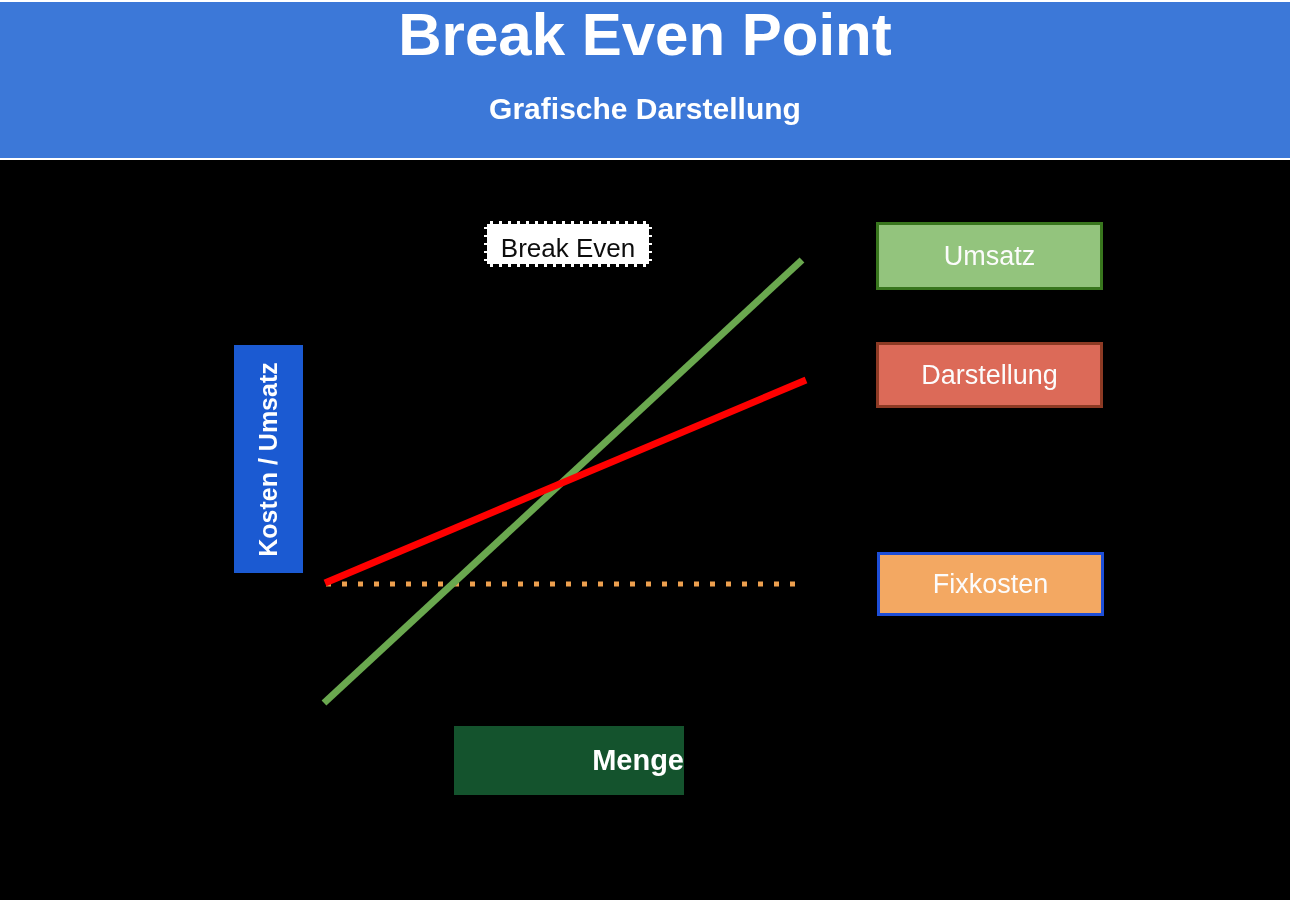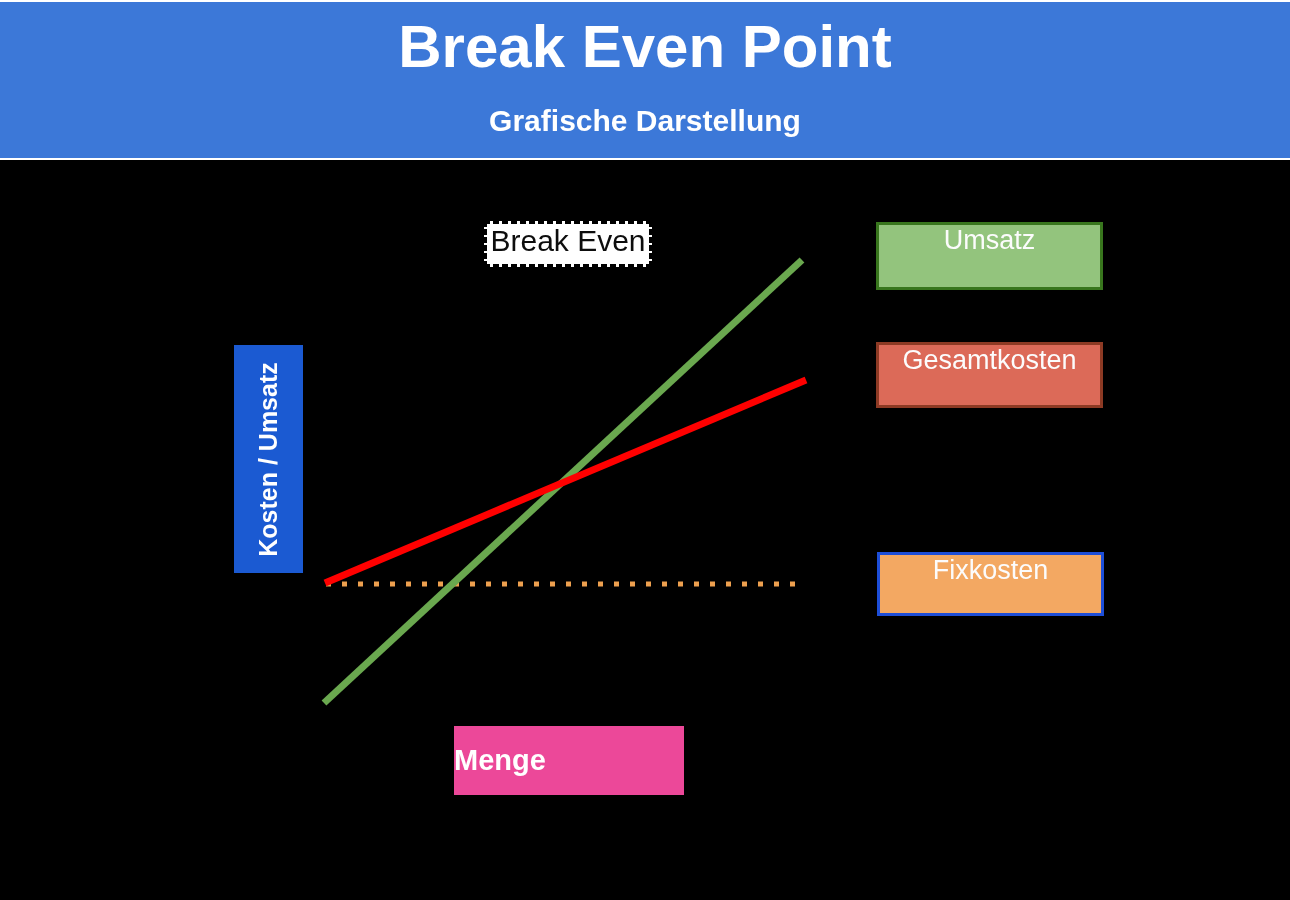--- a/index.html
+++ b/index.html
@@ -5,53 +5,53 @@
   html,body{margin:0;padding:0;background:#ffffff;}
   .page{
     position:relative;width:1290px;height:900px;overflow:hidden;
     background:#ffffff;font-family:"Liberation Sans",sans-serif;
   }
   
   .header{
     position:absolute;top:2px;left:0;right:0;height:156px;
     background:#3c78d8;text-align:center;color:#ffffff;
   }
-  .header .title{margin:0;padding-top:12px;font-size:60px;line-height:66px;font-weight:bold;}
+  .header .title{margin:0;font-size:60px;line-height:66px;font-weight:bold;}
   .header .subtitle{margin:16px;padding-top:8px;font-size:30px;line-height:34px;font-weight:bold;}
   
   .main{position:absolute;top:160px;left:0;width:1290px;height:740px;background:#000000;}
   .plot-svg{position:absolute;top:0;left:0;display:block;}
   
   .breakeven-box{
     position:absolute;left:484px;top:61px;width:162px;height:40px;
     background:#ffffff;border:3px dashed #000000;
-    display:flex;align-items:flex-start;justify-content:center;
-    font-size:30px;color:#0d0d0d;
+    display:flex;align-items:flex-end;justify-content:center;
+    font-size:26px;color:#0d0d0d;
   }
   
   .legend-box{
     position:absolute;left:876px;width:221px;
-    display:flex;justify-content:center;
+    display:flex;align-items:center;justify-content:center;
     color:#fcfcfc;font-size:27px;
   }
   .legend-umsatz{top:62px;height:62px;background:#93c47d;border:3px solid #38761d;}
   .legend-gesamtkosten{top:182px;height:60px;background:#dc6a58;border:3px solid #8d3a24;}
   .legend-fixkosten{left:877px;top:392px;height:58px;background:#f3a862;border:3px solid #1d4ed8;}
   
   .ylabel-box{
     position:absolute;left:234px;top:185px;width:69px;height:228px;
     background:#1b5ad2;display:flex;align-items:center;justify-content:center;
   }
   .ylabel-box span{
     transform:rotate(-90deg);white-space:nowrap;
     color:#ffffff;font-weight:bold;font-size:25px;
   }
   .xlabel-box{
     position:absolute;left:454px;top:566px;width:230px;height:69px;
-    background:#ec4899;display:flex;align-items:center;justify-content:flex-start;
+    background:#14532d;display:flex;align-items:center;justify-content:flex-end;
     color:#ffffff;font-weight:bold;font-size:29px;
   }
 </style>
 </head>
 <body>
 
 <div class="page">
 
   <div class="header">
     <h1 class="title">Break Even Point</h1>
@@ -67,21 +67,21 @@
     </svg>
 
     <div class="breakeven-box">
       <span>Break Even</span>
     </div>
 
     <div class="legend-box legend-umsatz">
       <span>Umsatz</span>
     </div>
     <div class="legend-box legend-gesamtkosten">
-      <span>Gesamtkosten</span>
+      <span>Darstellung</span>
     </div>
     <div class="legend-box legend-fixkosten">
       <span>Fixkosten</span>
     </div>
 
     <div class="ylabel-box">
       <span>Kosten / Umsatz</span>
     </div>
 
     <div class="xlabel-box">

